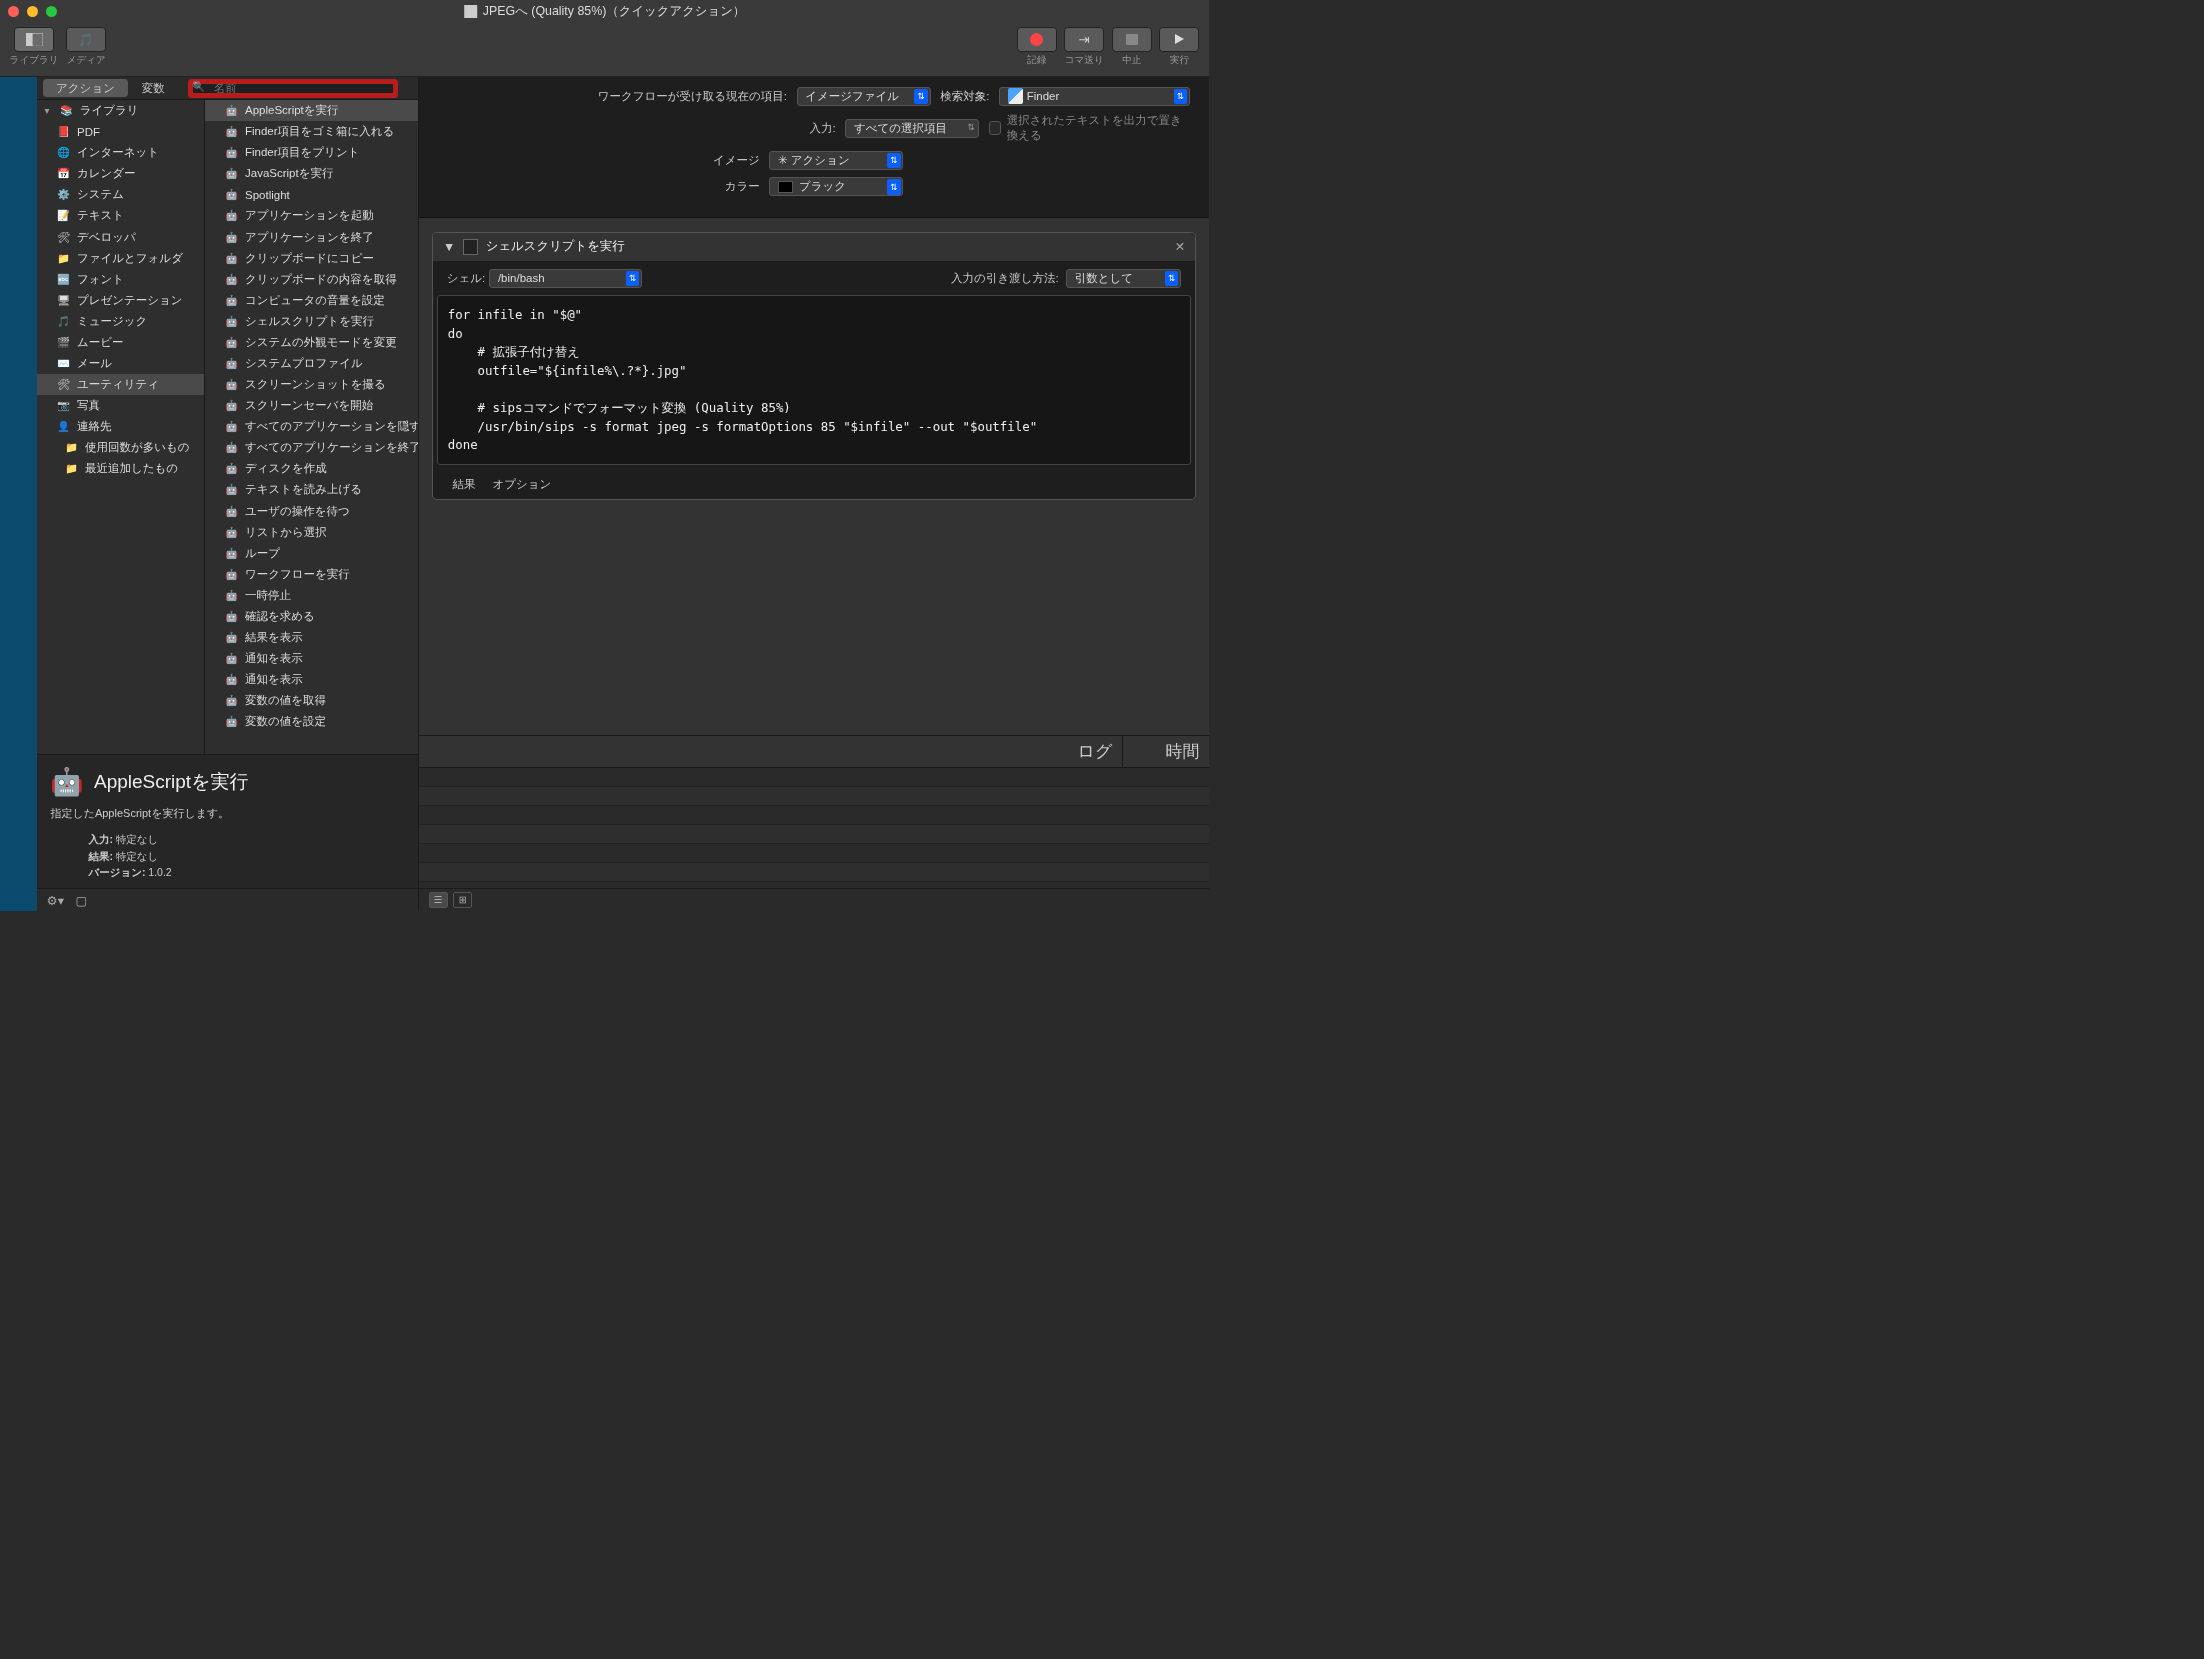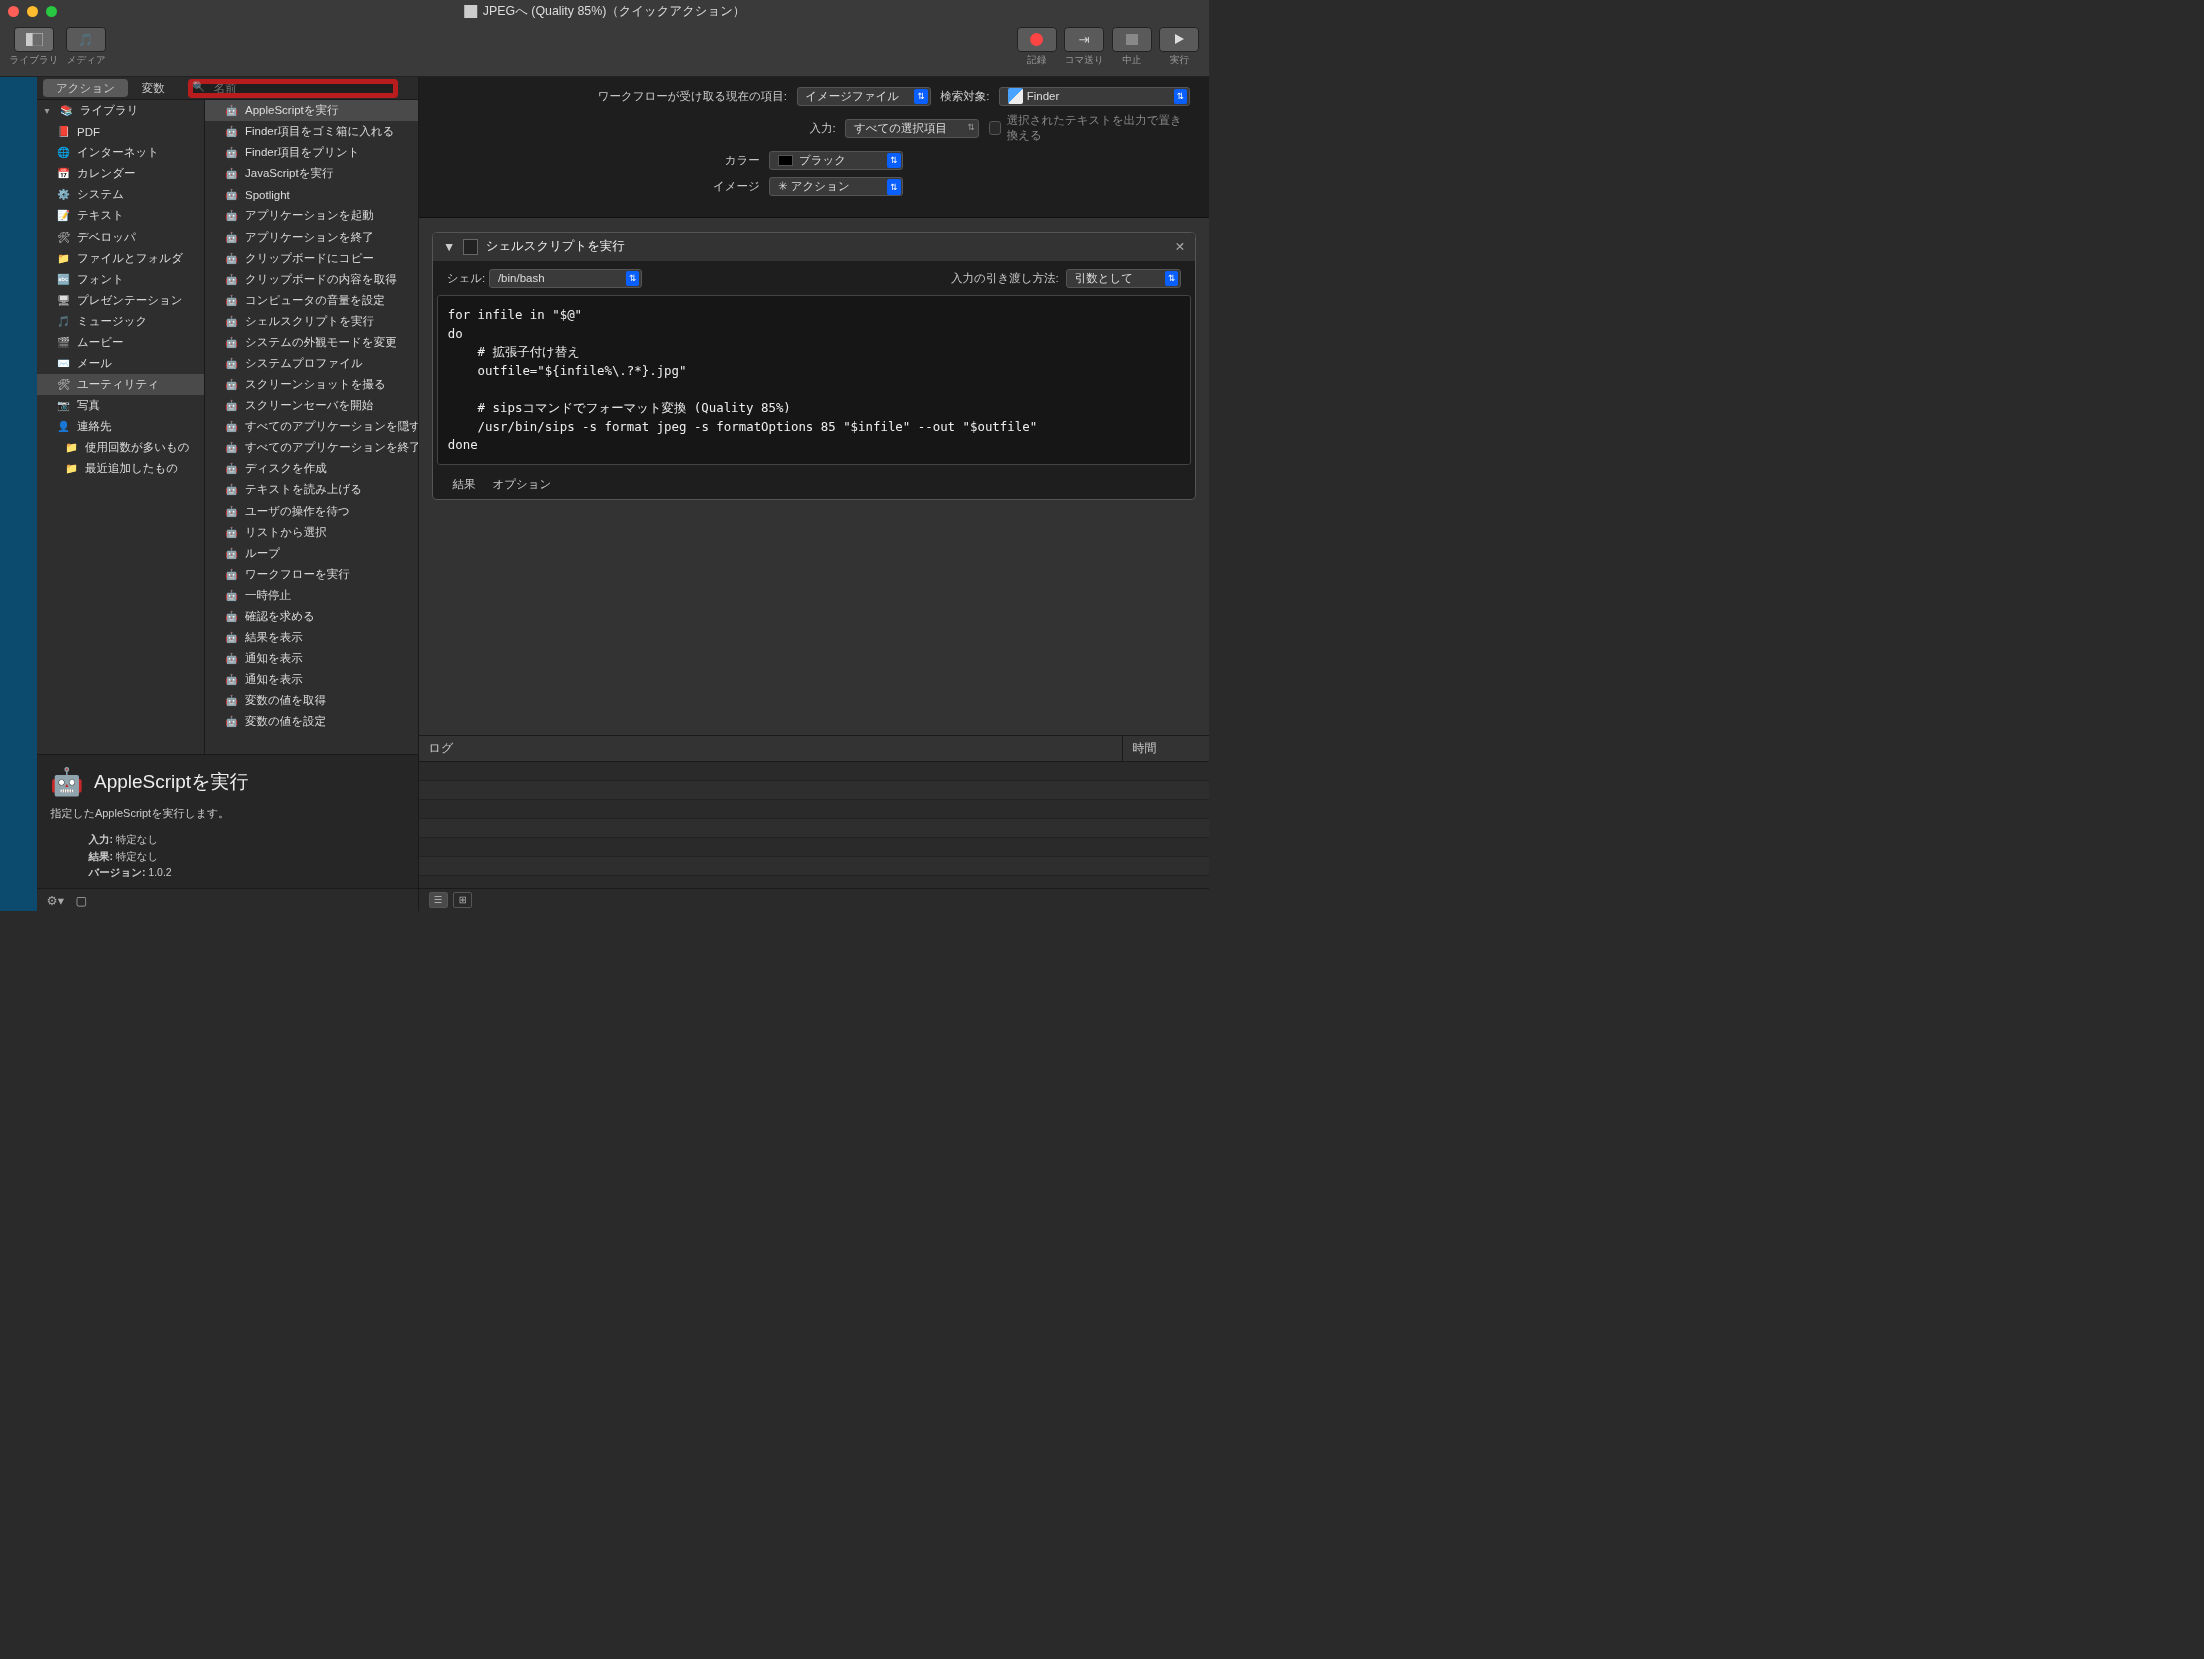--- a/index.html
+++ b/index.html
@@ -84,21 +84,21 @@
 .card-header .card-icon { width: 15.3px; height: 15.3px; background: #222; border: 1px solid #666; }
 .card-close { margin-left: auto; color: #aaa; cursor: pointer; }
 .card-controls { display: flex; align-items: center; gap: 4px; padding: 7.6px 13.4px; background: #1e1e1e; font-size: 11.5px; }
 .card-controls .wf-select { min-width: 153px; }
 .card-controls-right { margin-left: auto; display: flex; align-items: center; gap: 7.6px; }
 .card-code { margin: 0 3.8px 3.8px; background: #161616; border: 1px solid #444; border-radius: 2.9px; padding: 9.6px; font-family: Menlo, Monaco, monospace; font-size: 12.4px; color: #eee; white-space: pre; line-height: 1.5; overflow-x: auto; min-height: 124px; }
 .card-footer { display: flex; gap: 17px; padding: 7.6px 19px; font-size: 11.5px; color: #ccc; }
 
 
 .log-panel { height: 153px; border-top: 1px solid #1a1a1a; background: #2a2a2a; display: flex; flex-direction: column; }
-.log-header { display: flex; background: #333; border-bottom: 1px solid #1a1a1a; font-size: 12px; }
+.log-header { display: flex; background: #333; border-bottom: 1px solid #1a1a1a; font-size: 17px; text-align: right; }
 .log-col-log { flex: 1; padding: 3.8px 9.6px; border-right: 1px solid #1a1a1a; }
 .log-col-time { width: 86px; padding: 3.8px 9.6px; }
 .log-rows { flex: 1; }
 .log-row { height: 19px; border-bottom: 1px solid #222; }
 .log-row:nth-child(even) { background: #2e2e2e; }
 
 
 .bottom-bar { height: 23px; background: #2a2a2a; border-top: 1px solid #1a1a1a; display: flex; align-items: center; padding: 0 9.6px; gap: 11.5px; color: #aaa; font-size: 11.5px; }
 .view-toggle { display: flex; gap: 5.7px; }
 .view-btn { width: 19px; height: 15.3px; border: 1px solid #555; border-radius: 1.9px; display: flex; align-items: center; justify-content: center; font-size: 9.6px; }
@@ -419,32 +419,32 @@
           <span class="wf-label">入力:</span>
           <span class="wf-select gray-arrows">
               <span>すべての選択項目</span>
             </span>
           <span class="wf-check" style="width:201px;justify-content:flex-start">
             <span class="wf-checkbox"></span>
             <span>選択されたテキストを出力で置き換える</span>
           </span>
         </div>
         <div class="wf-row">
+          <span class="wf-label">イメージ</span>
+          <span class="wf-select blue-arrows">
+              <span>✳ アクション</span>
+            </span>
+          <span style="width:277px"></span>
+        </div>
+        <div class="wf-row">
           <span class="wf-label">カラー</span>
           <span class="wf-select blue-arrows">
             <span style="width:15.3px;height:11.5px;background:#000;display:inline-block;margin-right:5.7px;border:1px solid #555"></span>
             <span>ブラック</span>
           </span>
-          <span style="width:277px"></span>
-        </div>
-        <div class="wf-row">
-          <span class="wf-label">イメージ</span>
-          <span class="wf-select blue-arrows">
-              <span>✳ アクション</span>
-            </span>
           <span style="width:277px"></span>
         </div>
       </div>
 
       <div class="wf-canvas">
         <div class="action-card">
           <div class="card-header">
             <span class="disclose">▼</span>
             <span class="card-icon"></span>
             <span>シェルスクリプトを実行</span>

